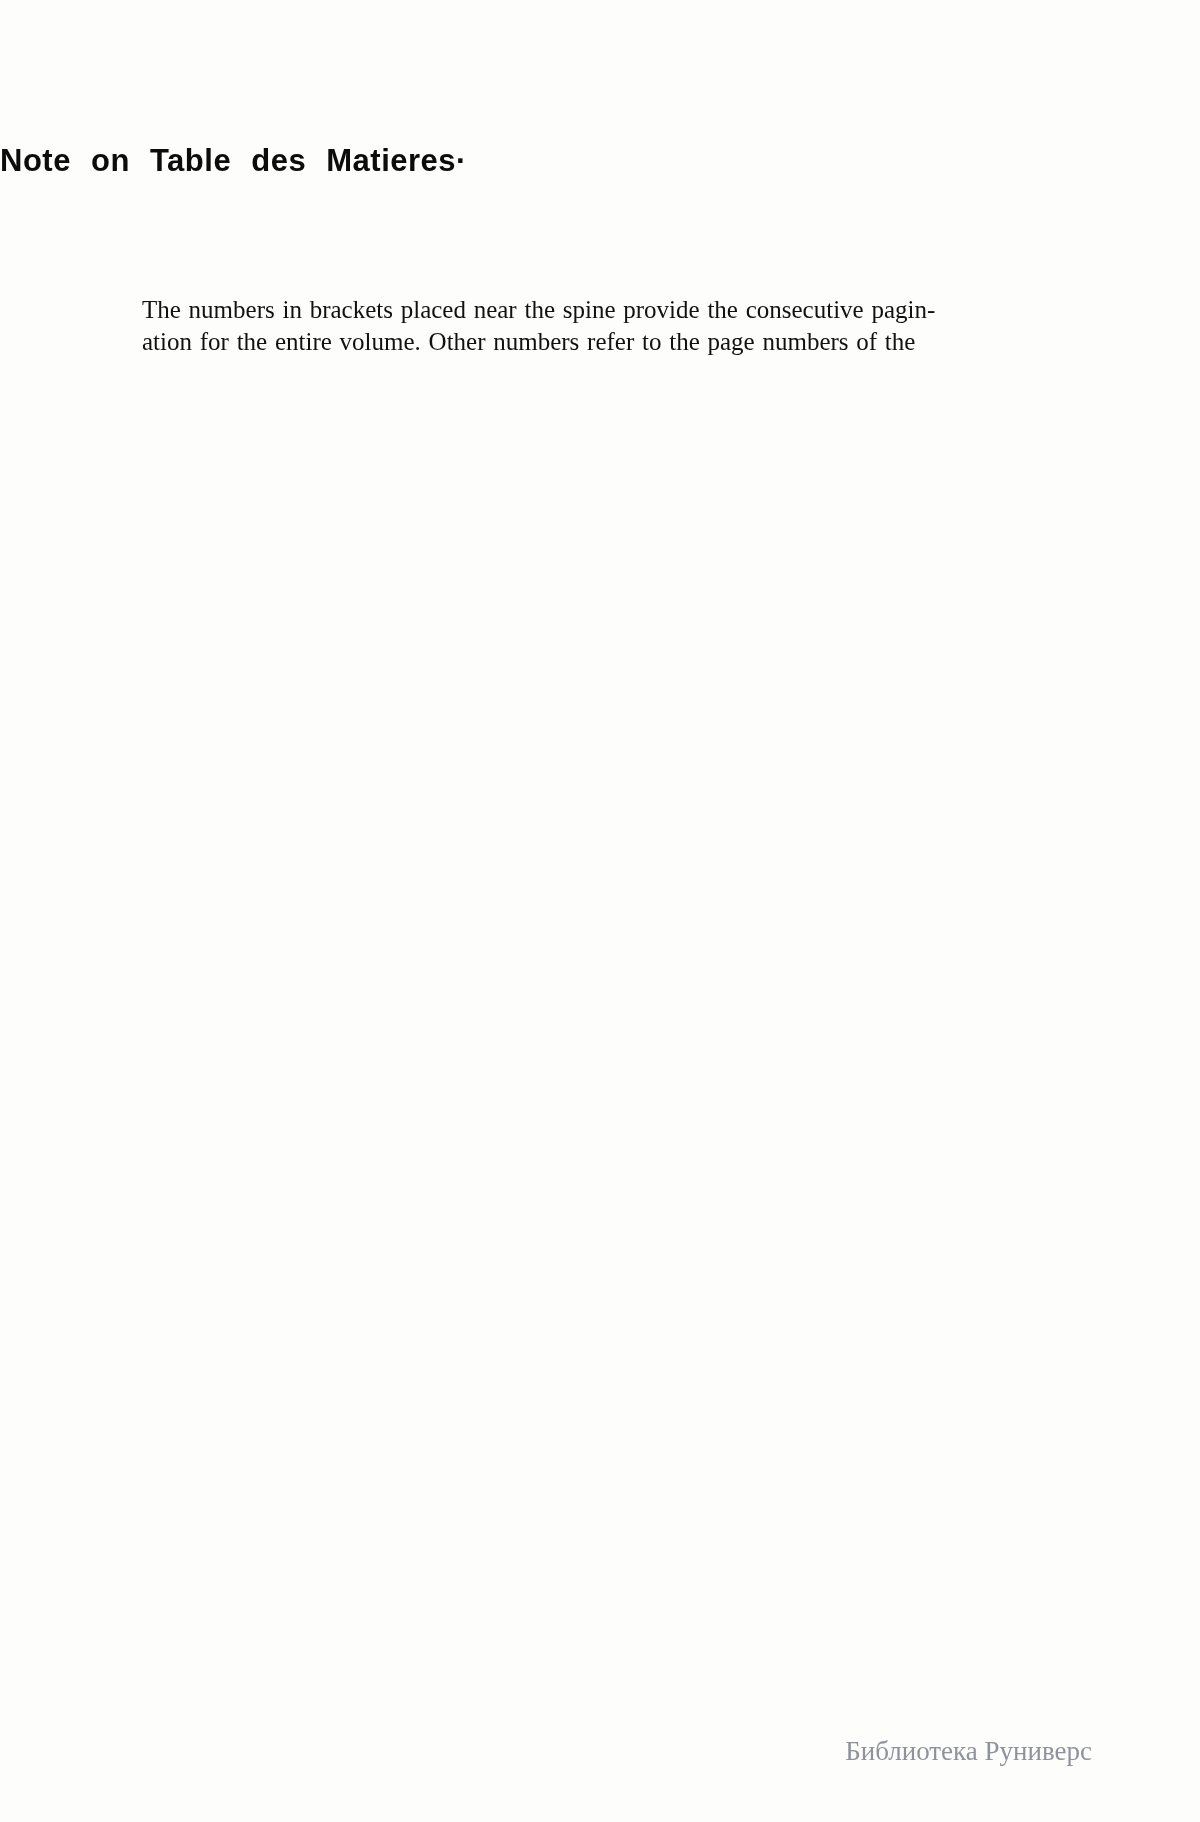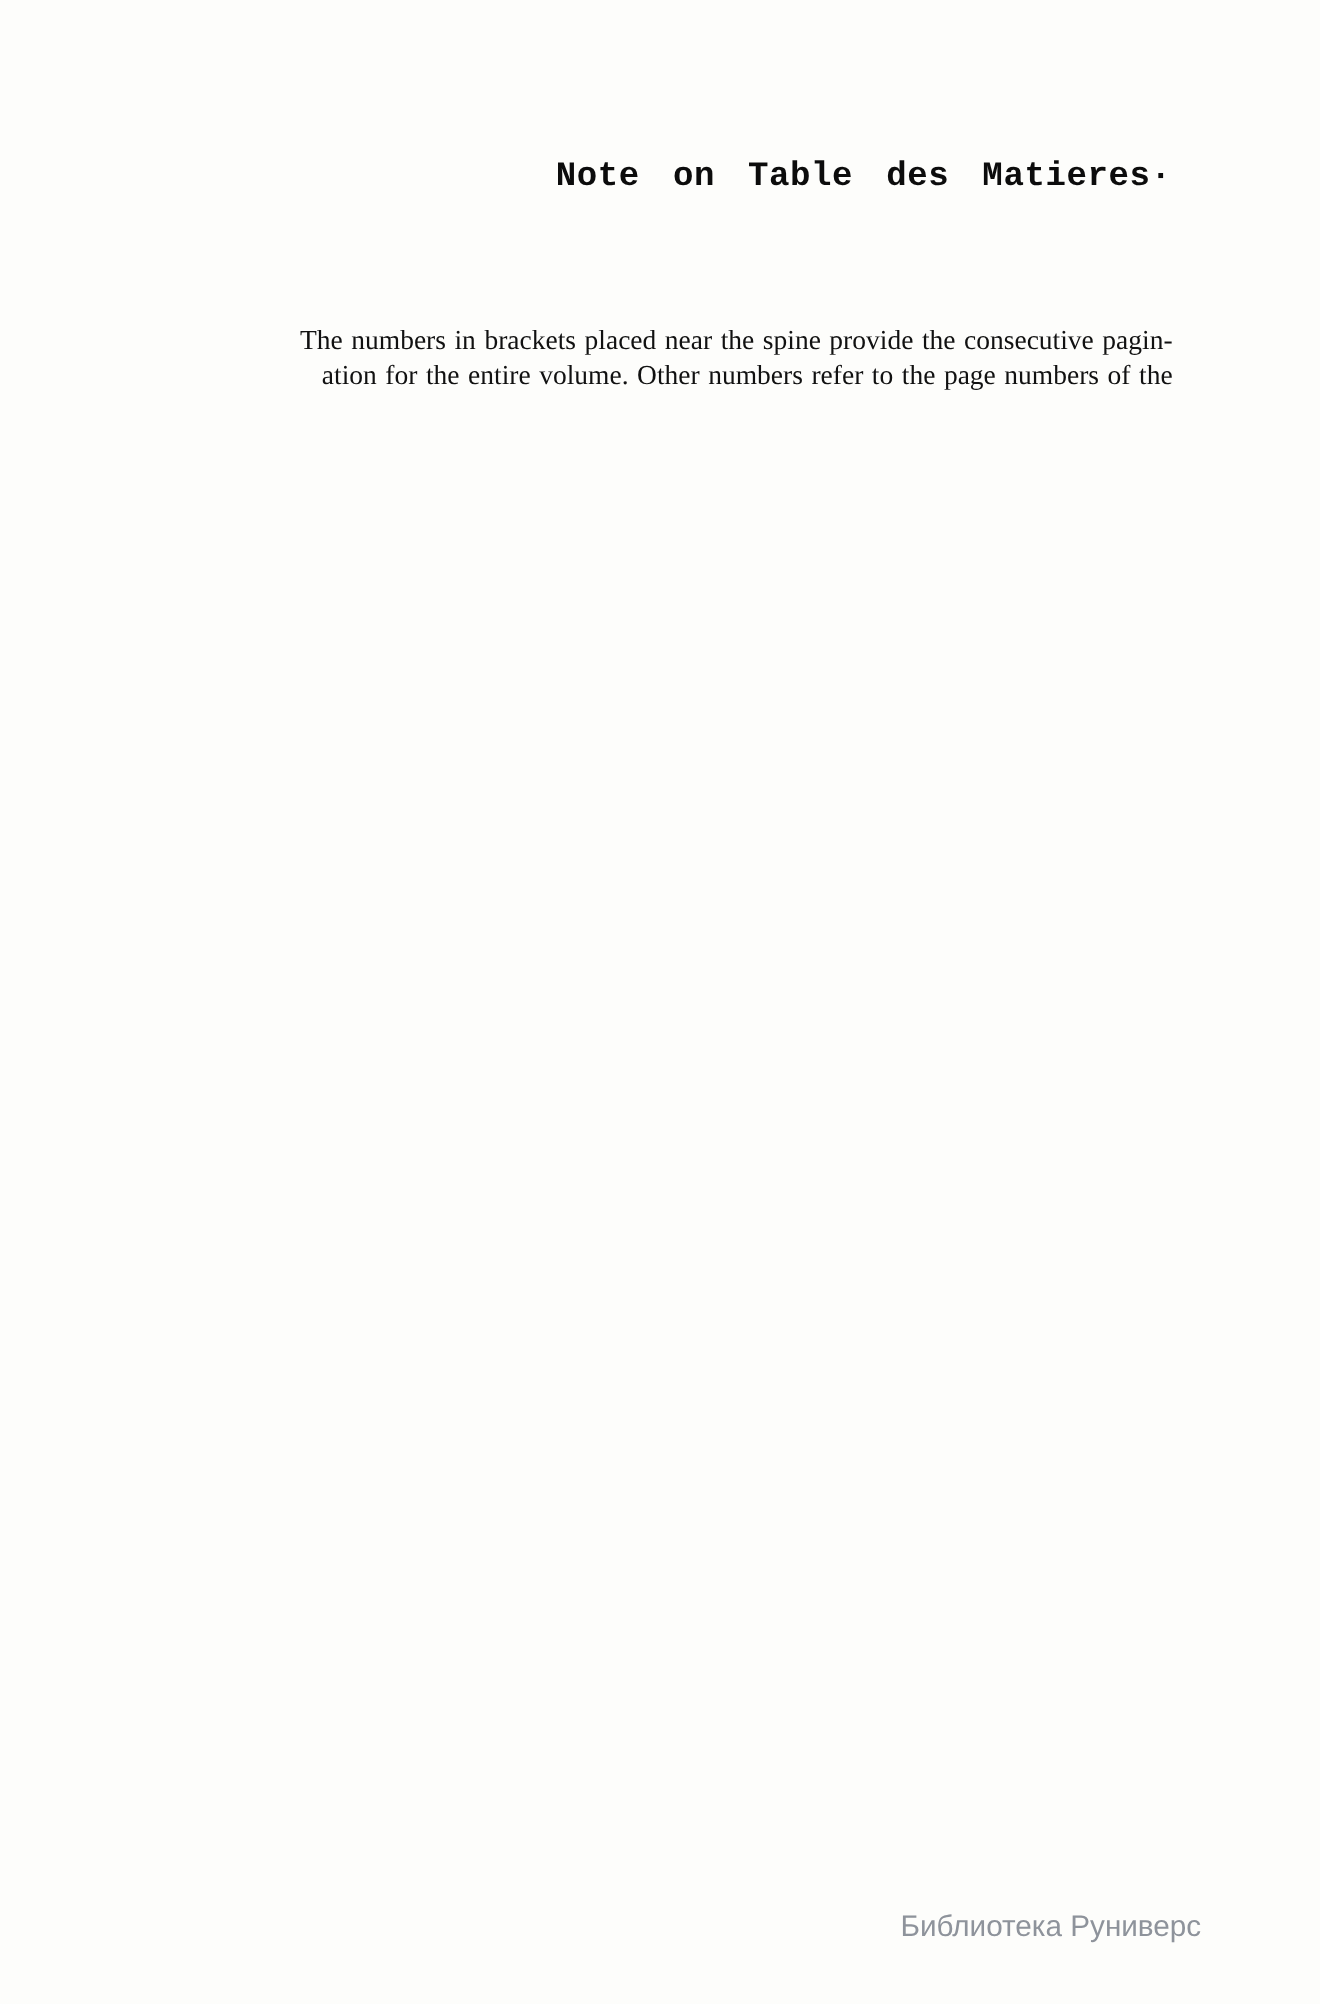--- a/index.html
+++ b/index.html
@@ -16,22 +16,22 @@
   .page {
     position: absolute;
     inset: 0;
     background: #fdfdfb;
   }
   .page-title {
     position: absolute;
     left: 0;
     top: 143px;
     width: 1065px;            
-    text-align: right;
-    font-family: Liberation Mono, monospace;
+    text-align: left;
+    font-family: Liberation Sans, sans-serif;
     font-weight: bold;
     font-size: 31px;
     letter-spacing: 0.5px;
     word-spacing: 11px;
     color: #0c0c0c;
     white-space: nowrap;
   }
   .body-text {
     position: absolute;
     left: 142px;
@@ -40,27 +40,26 @@
     font-family: "Liberation Serif", "DejaVu Serif", serif;
     font-size: 25px;
     line-height: 32px;
     color: #111111;
   }
   .body-text .line {
     white-space: nowrap;
   }
   .body-text .line.justified {
     word-spacing: 1.5px;
-    text-align: right;
   }
   .watermark {
     position: absolute;
     right: 108px;
     top: 1736px;
-    font-family: Liberation Sans, sans-serif;
+    font-family: Liberation Serif, serif;
     font-size: 27px;
     color: #8e939b;
     white-space: nowrap;
   }
 </style>
 </head>
 <body>
 
 <div class="page">
 

